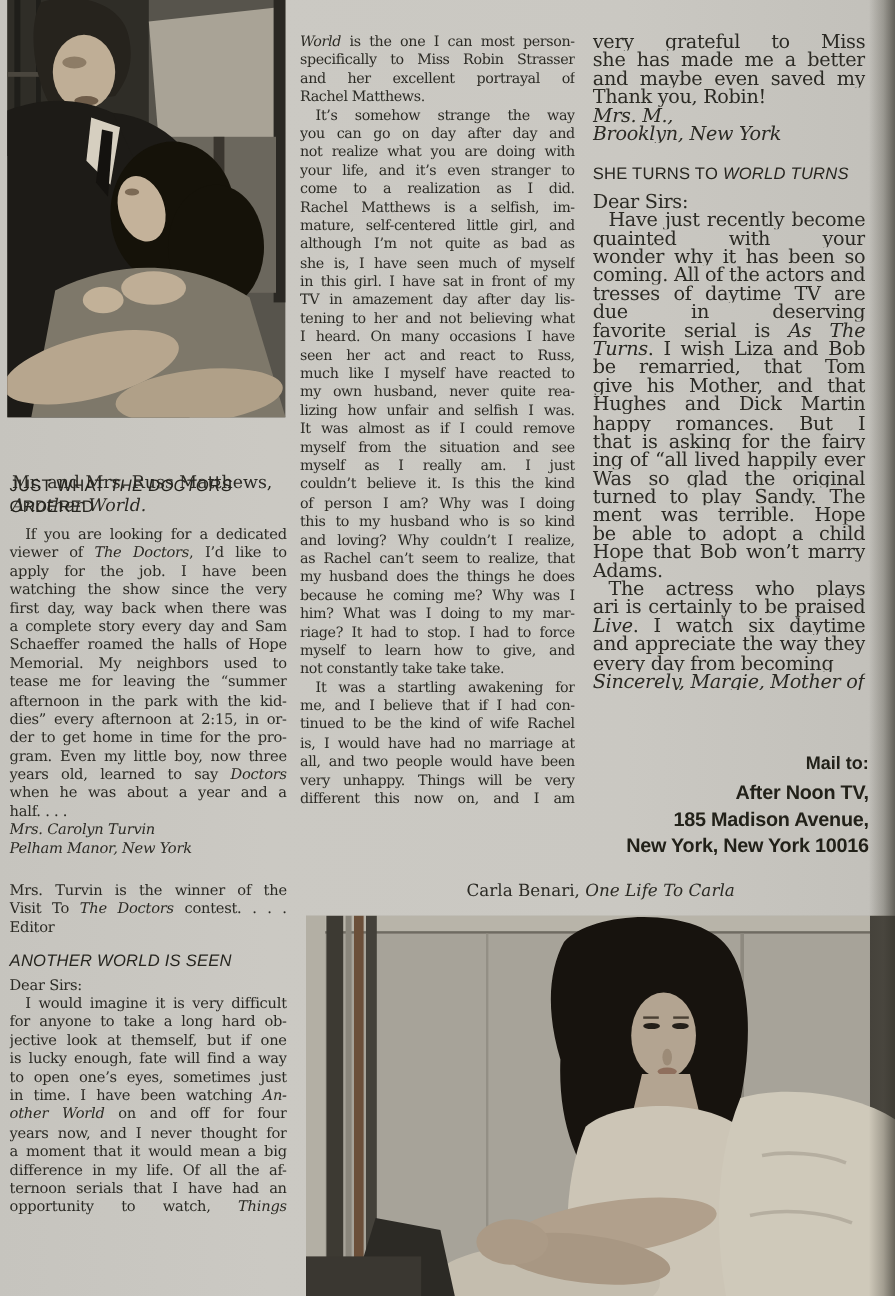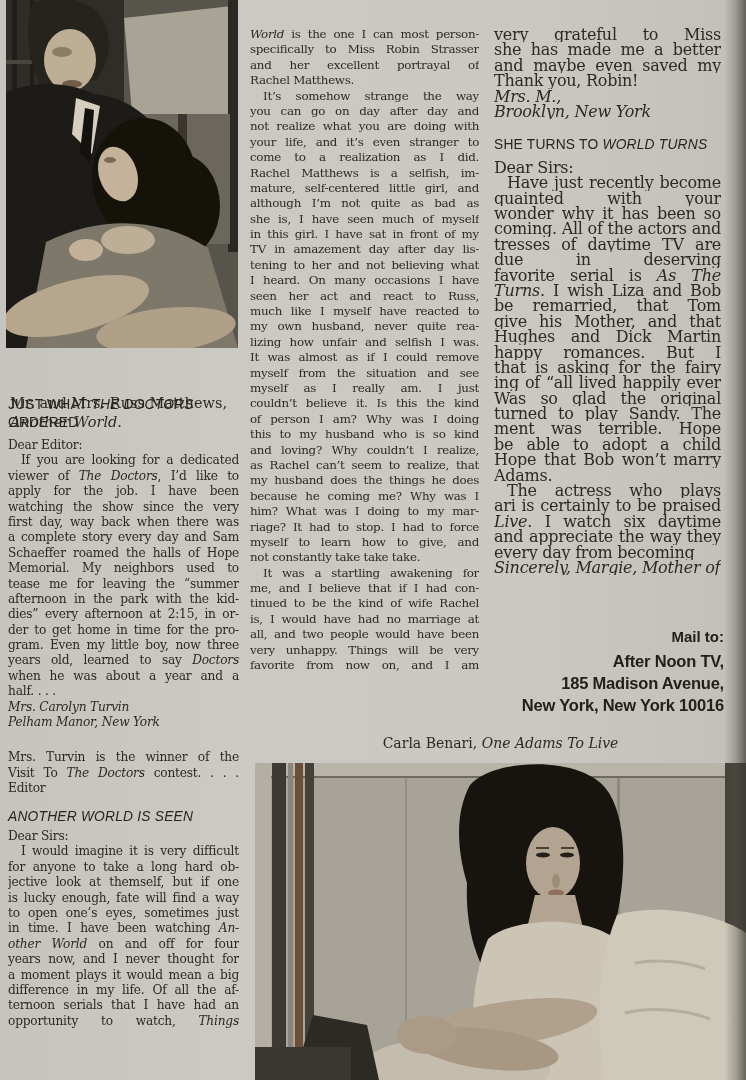--- a/index.html
+++ b/index.html
@@ -71,21 +71,20 @@
 
   <div class="cap-top">
     <div>Mr. and Mrs. Russ Matthews,</div>
     <div><span class="it">Another World.</span></div>
   </div>
 
   <div class="col col-left">
       <div class="hd">JUST WHAT <span class="it">THE DOCTORS</span></div>
       <div class="hd">ORDERED</div>
       <div class="gap" style="height: 7px;"></div>
-      <div class="ln">Dear Editor:</div>
       <div class="ln j ind">If you are looking for a dedicated</div>
       <div class="ln j">viewer of <span class="it">The Doctors</span>, I’d like to</div>
       <div class="ln j">apply for the job. I have been</div>
       <div class="ln j">watching the show since the very</div>
       <div class="ln j">first day, way back when there was</div>
       <div class="ln j">a complete story every day and Sam</div>
       <div class="ln j">Schaeffer roamed the halls of Hope</div>
       <div class="ln j">Memorial. My neighbors used to</div>
       <div class="ln j">tease me for leaving the “summer</div>
       <div class="ln j">afternoon in the park with the kid-</div>
@@ -106,21 +105,21 @@
       <div class="gap" style="height: 4px;"></div>
       <div class="ln">Dear Sirs:</div>
       <div class="ln j ind">I would imagine it is very difficult</div>
       <div class="ln j">for anyone to take a long hard ob-</div>
       <div class="ln j">jective look at themself, but if one</div>
       <div class="ln j">is lucky enough, fate will find a way</div>
       <div class="ln j">to open one’s eyes, sometimes just</div>
       <div class="ln j">in time. I have been watching <span class="it">An-</span></div>
       <div class="ln j"><span class="it">other World</span> on and off for four</div>
       <div class="ln j">years now, and I never thought for</div>
-      <div class="ln j">a moment plays it would mean a big</div>
+      <div class="ln j">a moment that it would mean a big</div>
       <div class="ln j">difference in my life. Of all the af-</div>
       <div class="ln j">ternoon serials that I have had an</div>
       <div class="ln j">opportunity to watch, <span class="it">Things</span></div>
     </div>
   <div class="col col-mid">
       <div class="ln j"><span class="it">World</span> is the one I can most person-</div>
       <div class="ln j">specifically to Miss Robin Strasser</div>
       <div class="ln j">and her excellent portrayal of</div>
       <div class="ln">Rachel Matthews.</div>
       <div class="ln j ind">It’s somehow strange the way</div>
@@ -153,21 +152,21 @@
       <div class="ln j">him? What was I doing to my mar-</div>
       <div class="ln j">riage? It had to stop. I had to force</div>
       <div class="ln j">myself to learn how to give, and</div>
       <div class="ln">not constantly take take take.</div>
       <div class="ln j ind">It was a startling awakening for</div>
       <div class="ln j">me, and I believe that if I had con-</div>
       <div class="ln j">tinued to be the kind of wife Rachel</div>
       <div class="ln j">is, I would have had no marriage at</div>
       <div class="ln j">all, and two people would have been</div>
       <div class="ln j">very unhappy. Things will be very</div>
-      <div class="ln j">favorite from now on, and I am</div>
+      <div class="ln j">different this now on, and I am</div>
     </div>
   <div class="col col-right">
       <div class="ln j">very grateful to Miss Strasser, for</div>
       <div class="ln j">she has made me a better person</div>
       <div class="ln j">and maybe even saved my marriage.</div>
       <div class="ln">Thank you, Robin!</div>
       <div class="ln"><span class="it">Mrs. M.,</span></div>
       <div class="ln"><span class="it">Brooklyn, New York</span></div>
       <div class="gap" style="height: 17px;"></div>
       <div class="hd">SHE TURNS TO <span class="it">WORLD TURNS</span></div>
@@ -201,21 +200,21 @@
       <div class="ln"><span class="it">Sincerely, Margie, Mother of five</span></div>
     </div>
 
   <div class="mailto">
     <div class="mt-title">Mail to:</div>
     <div class="mt-line">After Noon TV,</div>
     <div class="mt-line">185 Madison Avenue,</div>
     <div class="mt-line">New York, New York 10016</div>
   </div>
 
-  <div class="cap-bottom">Carla Benari, <span class="it">One Adams To Live</span></div>
+  <div class="cap-bottom">Carla Benari, <span class="it">One Life To Carla</span></div>
 
   <svg class="photo photo-bottom" width="491" height="317" viewBox="0 0 491 317">
     <rect x="0" y="0" width="491" height="317" fill="#a7a399"></rect>
     <rect x="0" y="0" width="491" height="13" fill="#b8b4a9"></rect>
     <rect x="0" y="13" width="491" height="2" fill="#6f6b62"></rect>
     <rect x="0" y="0" width="16" height="317" fill="#b3afa4"></rect>
     <rect x="17" y="0" width="14" height="317" fill="#3d3a33"></rect>
     <rect x="33" y="0" width="5" height="317" fill="#8a867c"></rect>
     <rect x="40" y="0" width="8" height="317" fill="#6b4f39"></rect>
     <rect x="50" y="0" width="9" height="317" fill="#44413a"></rect>

